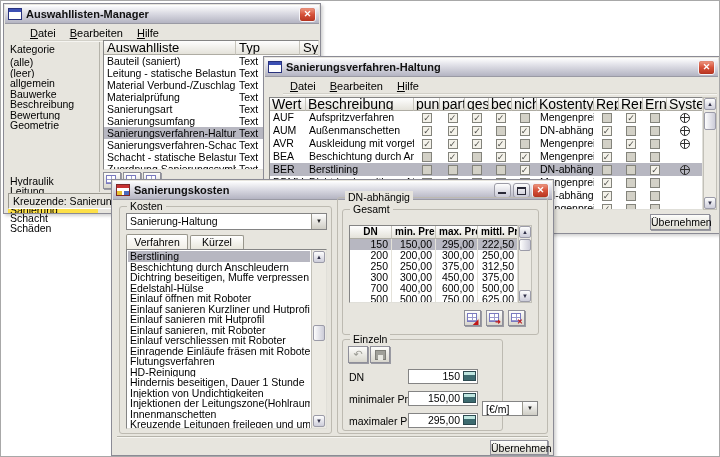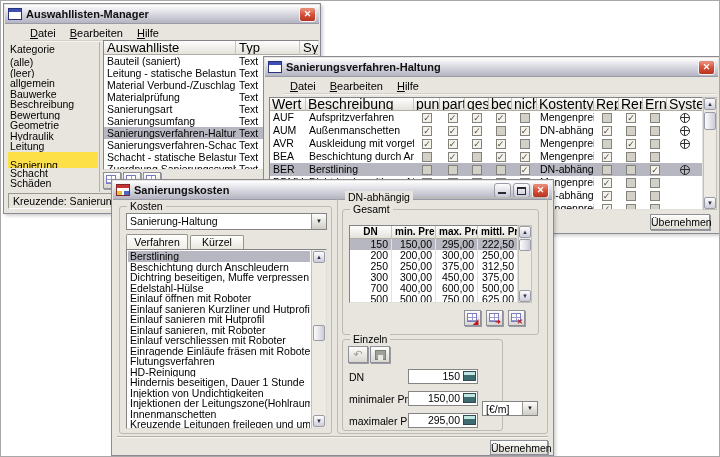--- a/index.html
+++ b/index.html
@@ -97,21 +97,21 @@
     <div style="position:absolute;left:4px;top:38px;width:92px;height:150px;border-right:1px solid #b5b3aa;">
       <div style="padding:1px 2px;font-size:10.5px;">Kategorie</div>
       <div id="kat-list" style="position:absolute;left:0;top:15px;right:1px;bottom:0;font-size:10.5px;line-height:10.5px;">
           <div style="height: 10.5px; padding: 0px 2px; overflow: hidden;">(alle)</div>
           <div style="height: 10.5px; padding: 0px 2px; overflow: hidden;">(leer)</div>
           <div style="height: 10.5px; padding: 0px 2px; overflow: hidden;">allgemein</div>
           <div style="height: 10.5px; padding: 0px 2px; overflow: hidden;">Bauwerke</div>
           <div style="height: 10.5px; padding: 0px 2px; overflow: hidden;">Beschreibung</div>
           <div style="height: 10.5px; padding: 0px 2px; overflow: hidden;">Bewertung</div>
           <div style="height: 10.5px; padding: 0px 2px; overflow: hidden;">Geometrie</div>
-          <div style="height: 10.5px; padding: 0px 2px; overflow: hidden;">Hydraulik</div>
+          <div style="height: 10.5px; padding: 0px 2px; overflow: hidden; margin-top: 45px;">Hydraulik</div>
           <div style="height: 10.5px; padding: 0px 2px; overflow: hidden;">Leitung</div>
           <div style="height: 14px; padding: 8px 2px; overflow: hidden; background: #fde047;">Sanierung</div>
           <div style="height: 10.5px; padding: 0px 2px; overflow: hidden;">Schacht</div>
           <div style="height: 10.5px; padding: 0px 2px; overflow: hidden;">Schäden</div>
         </div>
     </div>
 
     <div class="sunken" style="position:absolute;left:99px;top:36px;width:216px;height:130px;overflow:hidden;">
       <div id="w1-headers" style="display:flex;height:14px;font-size:13px;line-height:13px;">
           <div class="hdrcell" style="width: 132px;">Auswahlliste</div>

